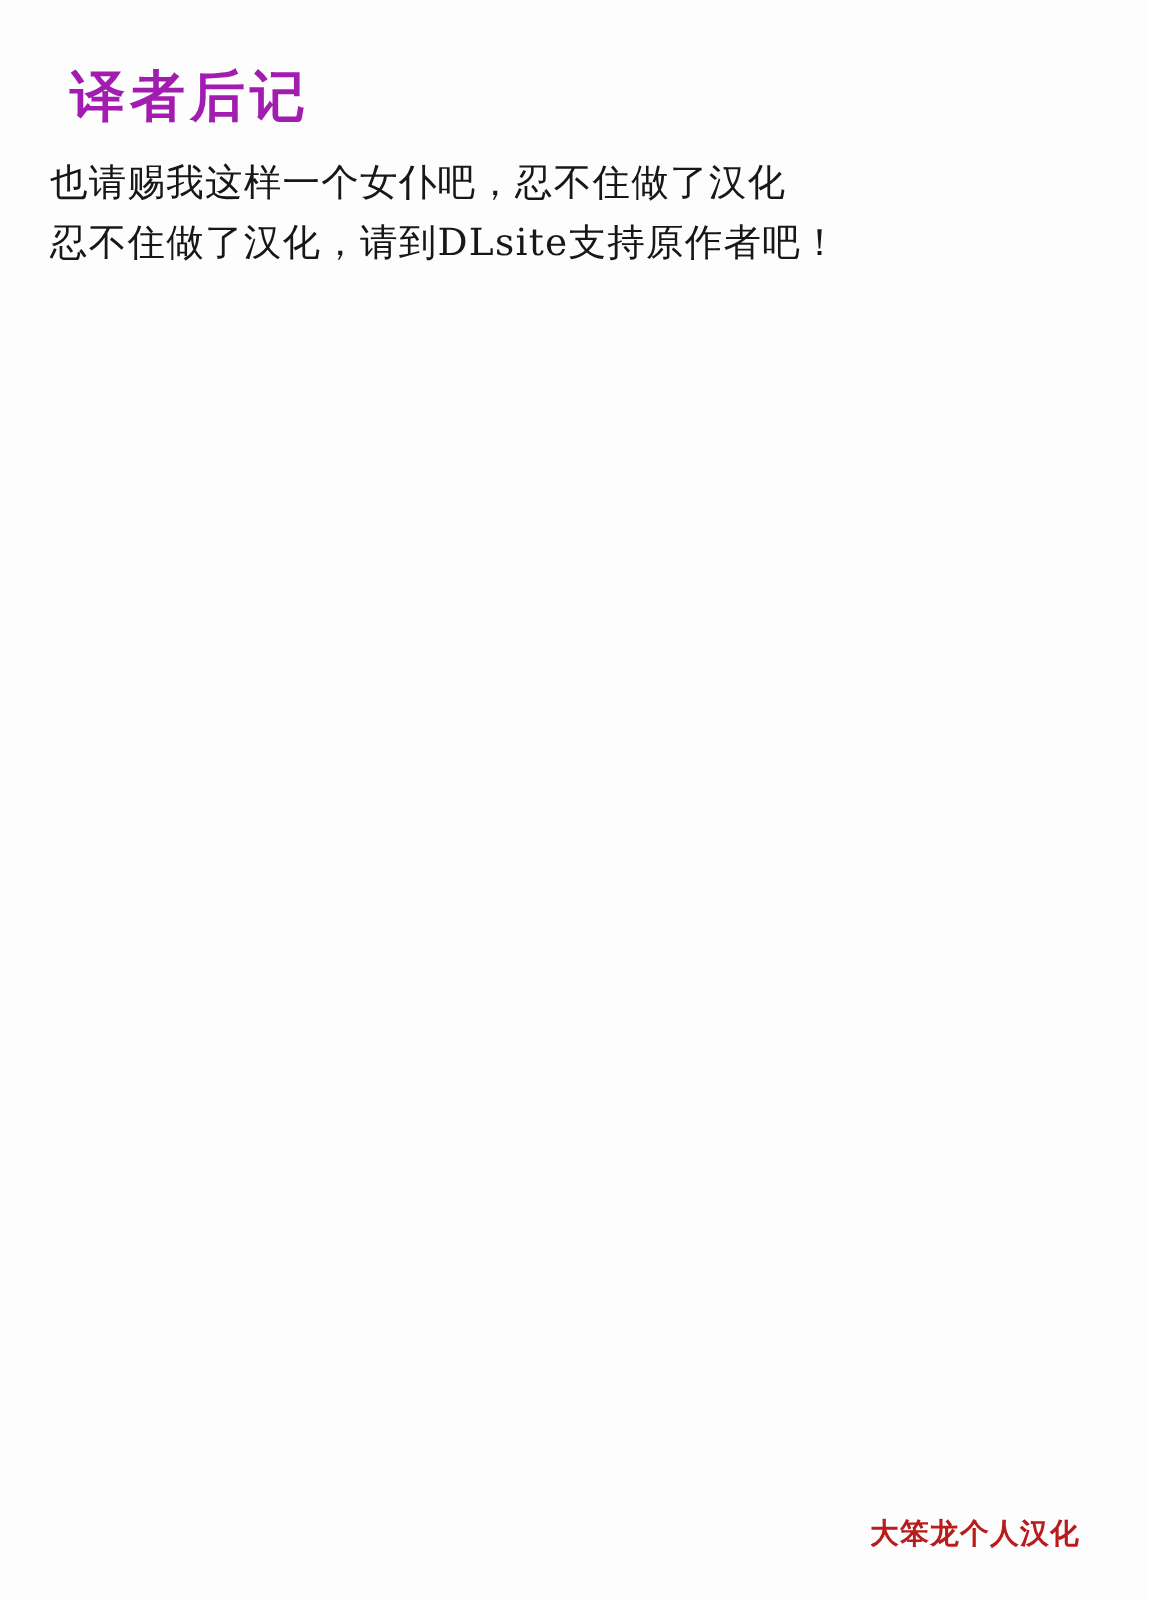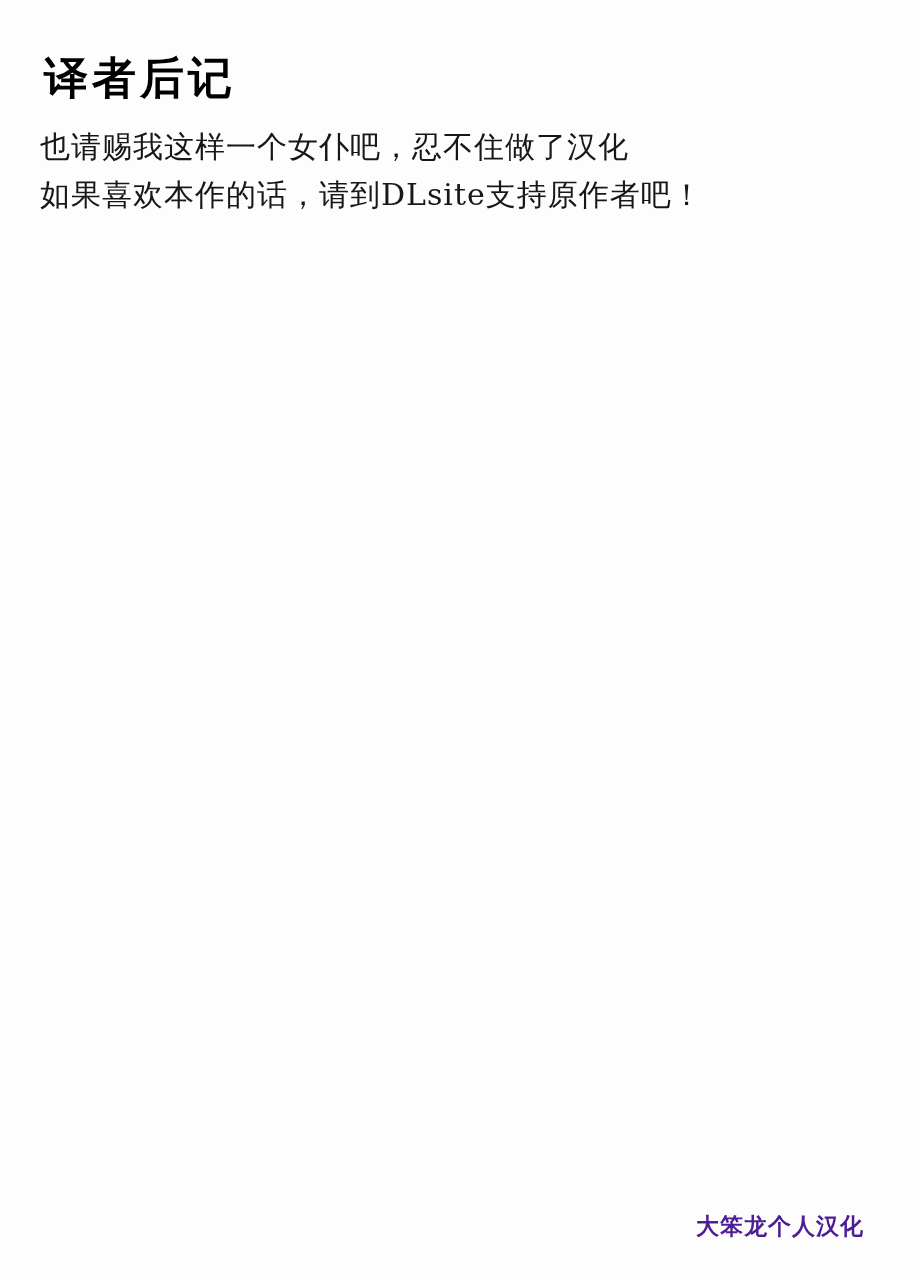--- a/index.html
+++ b/index.html
@@ -24,22 +24,22 @@
     position: absolute;
     left: 40px;
     top: 52px;
     right: 40px;
   }
   .doc-title {
     font-family: "DejaVu Serif", "Liberation Serif", serif;
     font-size: 44px;
     font-weight: 700;
     letter-spacing: 4px;
-    color: #000000;
-    margin: 0 0 18px 4px;
+    color: #a21caf;
+    margin: 0 0 18px 16px;
     line-height: 1.2;
   }
   .body-line {
     font-family: "DejaVu Serif", "Liberation Serif", serif;
     font-size: 30px;
     line-height: 1.62;
     color: #17171a;
     letter-spacing: 1px;
     margin: 0;
     white-space: pre-wrap;
@@ -51,34 +51,34 @@
     height: 64px;
   }
   .credit {
     position: absolute;
     right: 56px;
     bottom: 38px;
     font-family: "DejaVu Serif", "Liberation Serif", serif;
     font-size: 23px;
     font-weight: 700;
     letter-spacing: 1px;
-    color: #4c1d95;
+    color: #b91c1c;
   }
 </style>
 </head>
 <body>
 
 <div class="page">
   <div class="content">
 
     <h1 class="doc-title">译者后记</h1>
 
     <div class="body-block">
       <p class="body-line">也请赐我这样一个女仆吧，忍不住做了汉化</p>
-      <p class="body-line">如果喜欢本作的话，请到DLsite支持原作者吧！</p>
+      <p class="body-line">忍不住做了汉化，请到DLsite支持原作者吧！</p>
     </div>
 
     <div class="spacer-block"></div>
 
     <div class="body-block">
     </div>
 
   </div>
 
   <div class="credit">大笨龙个人汉化</div>

